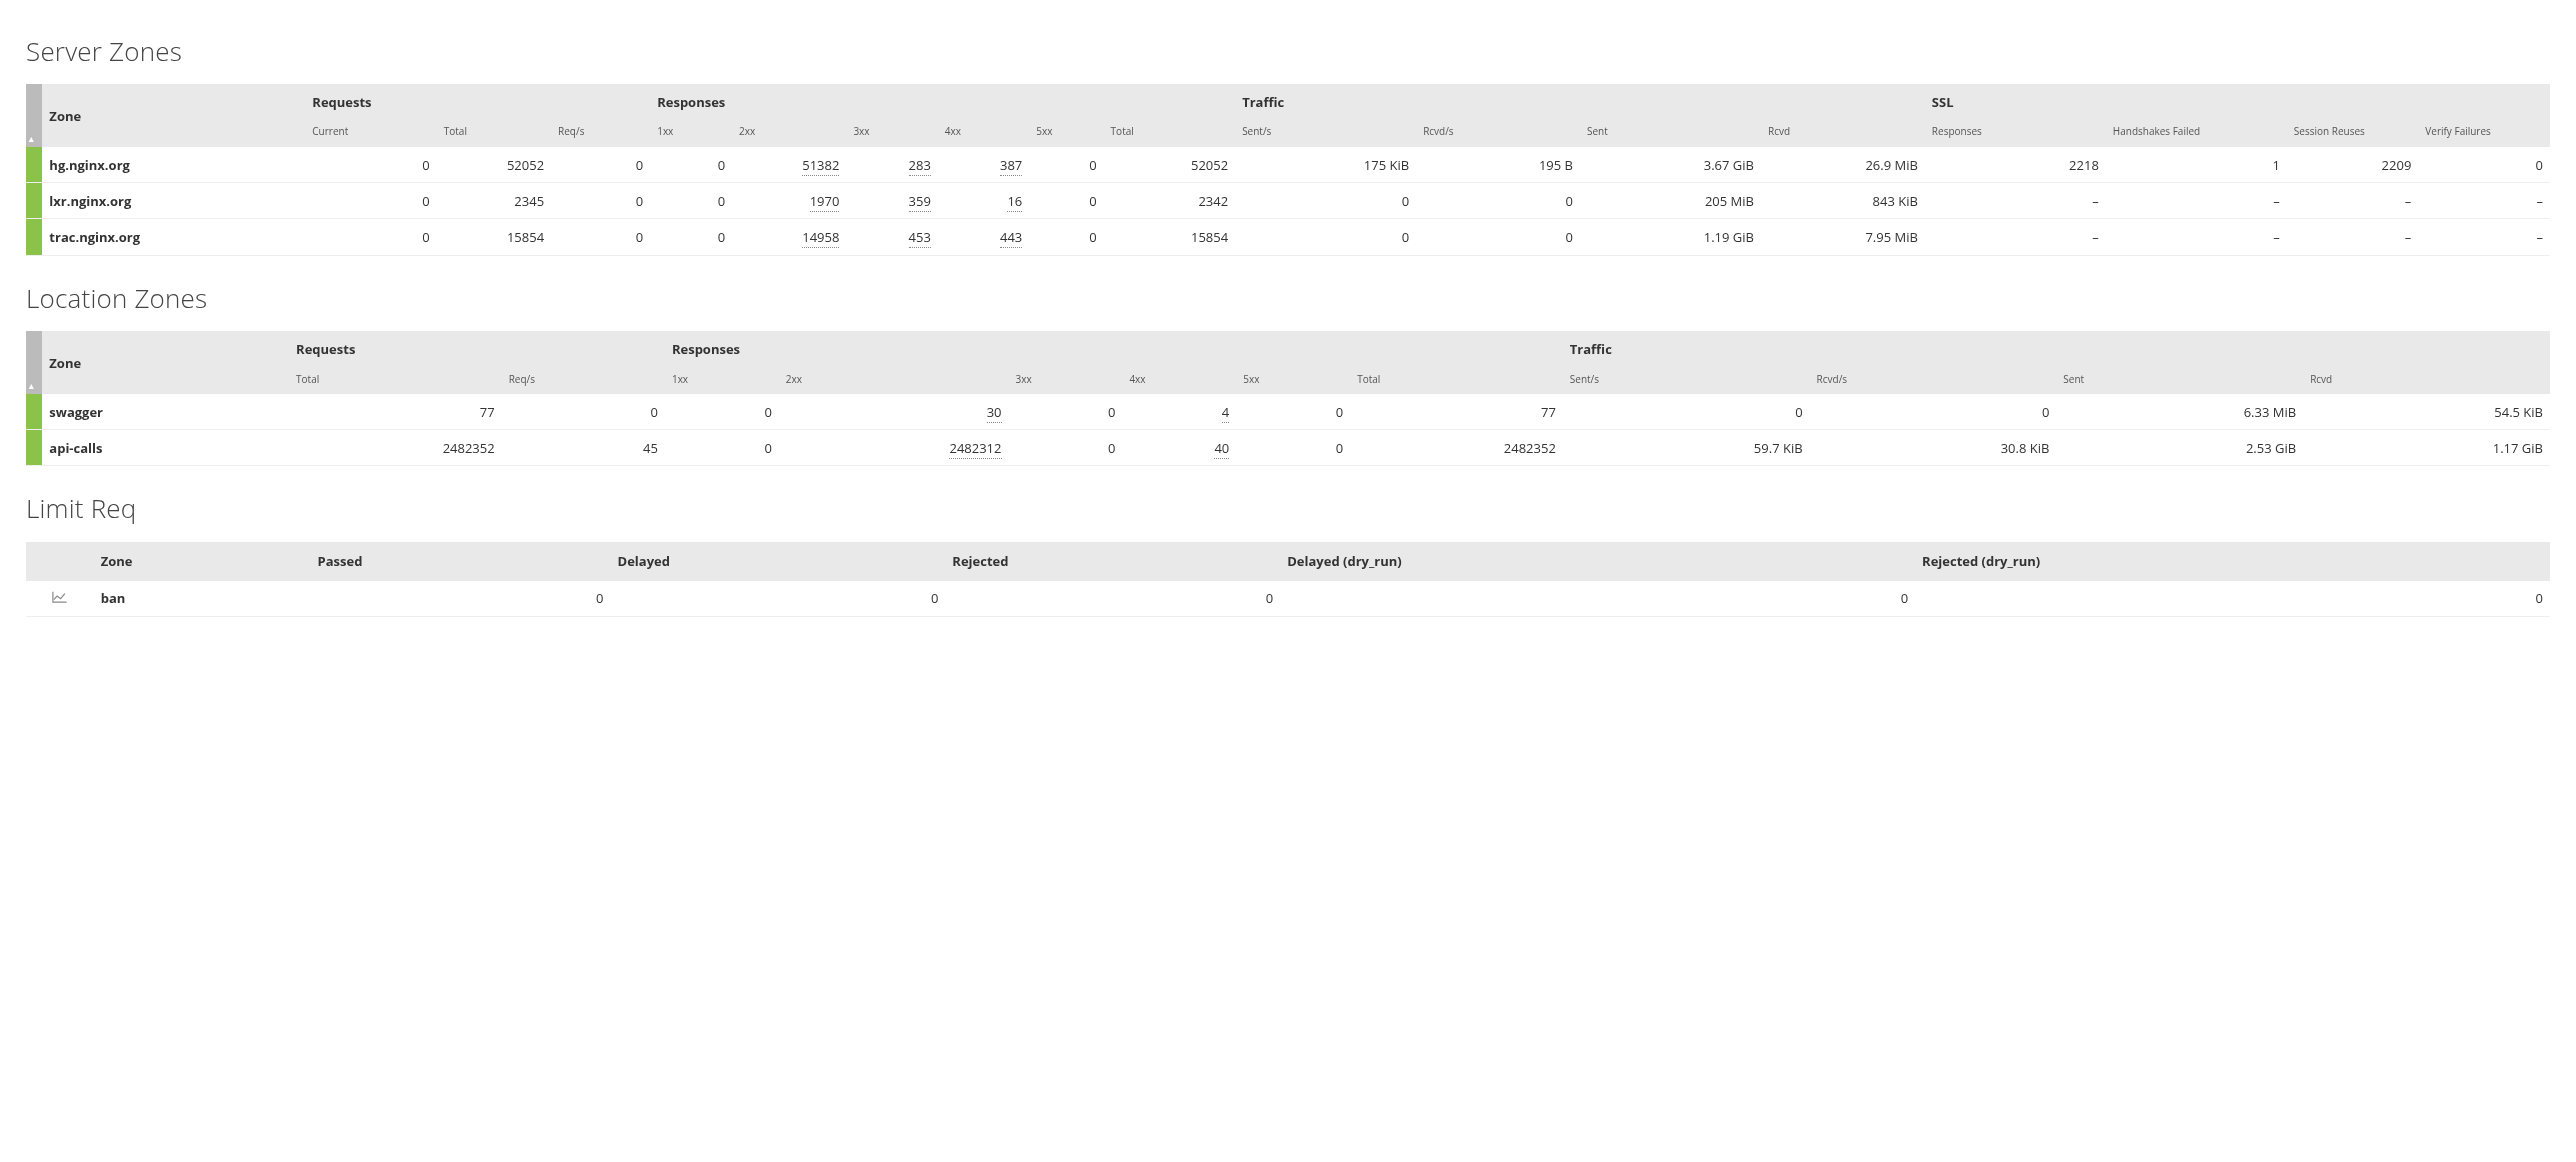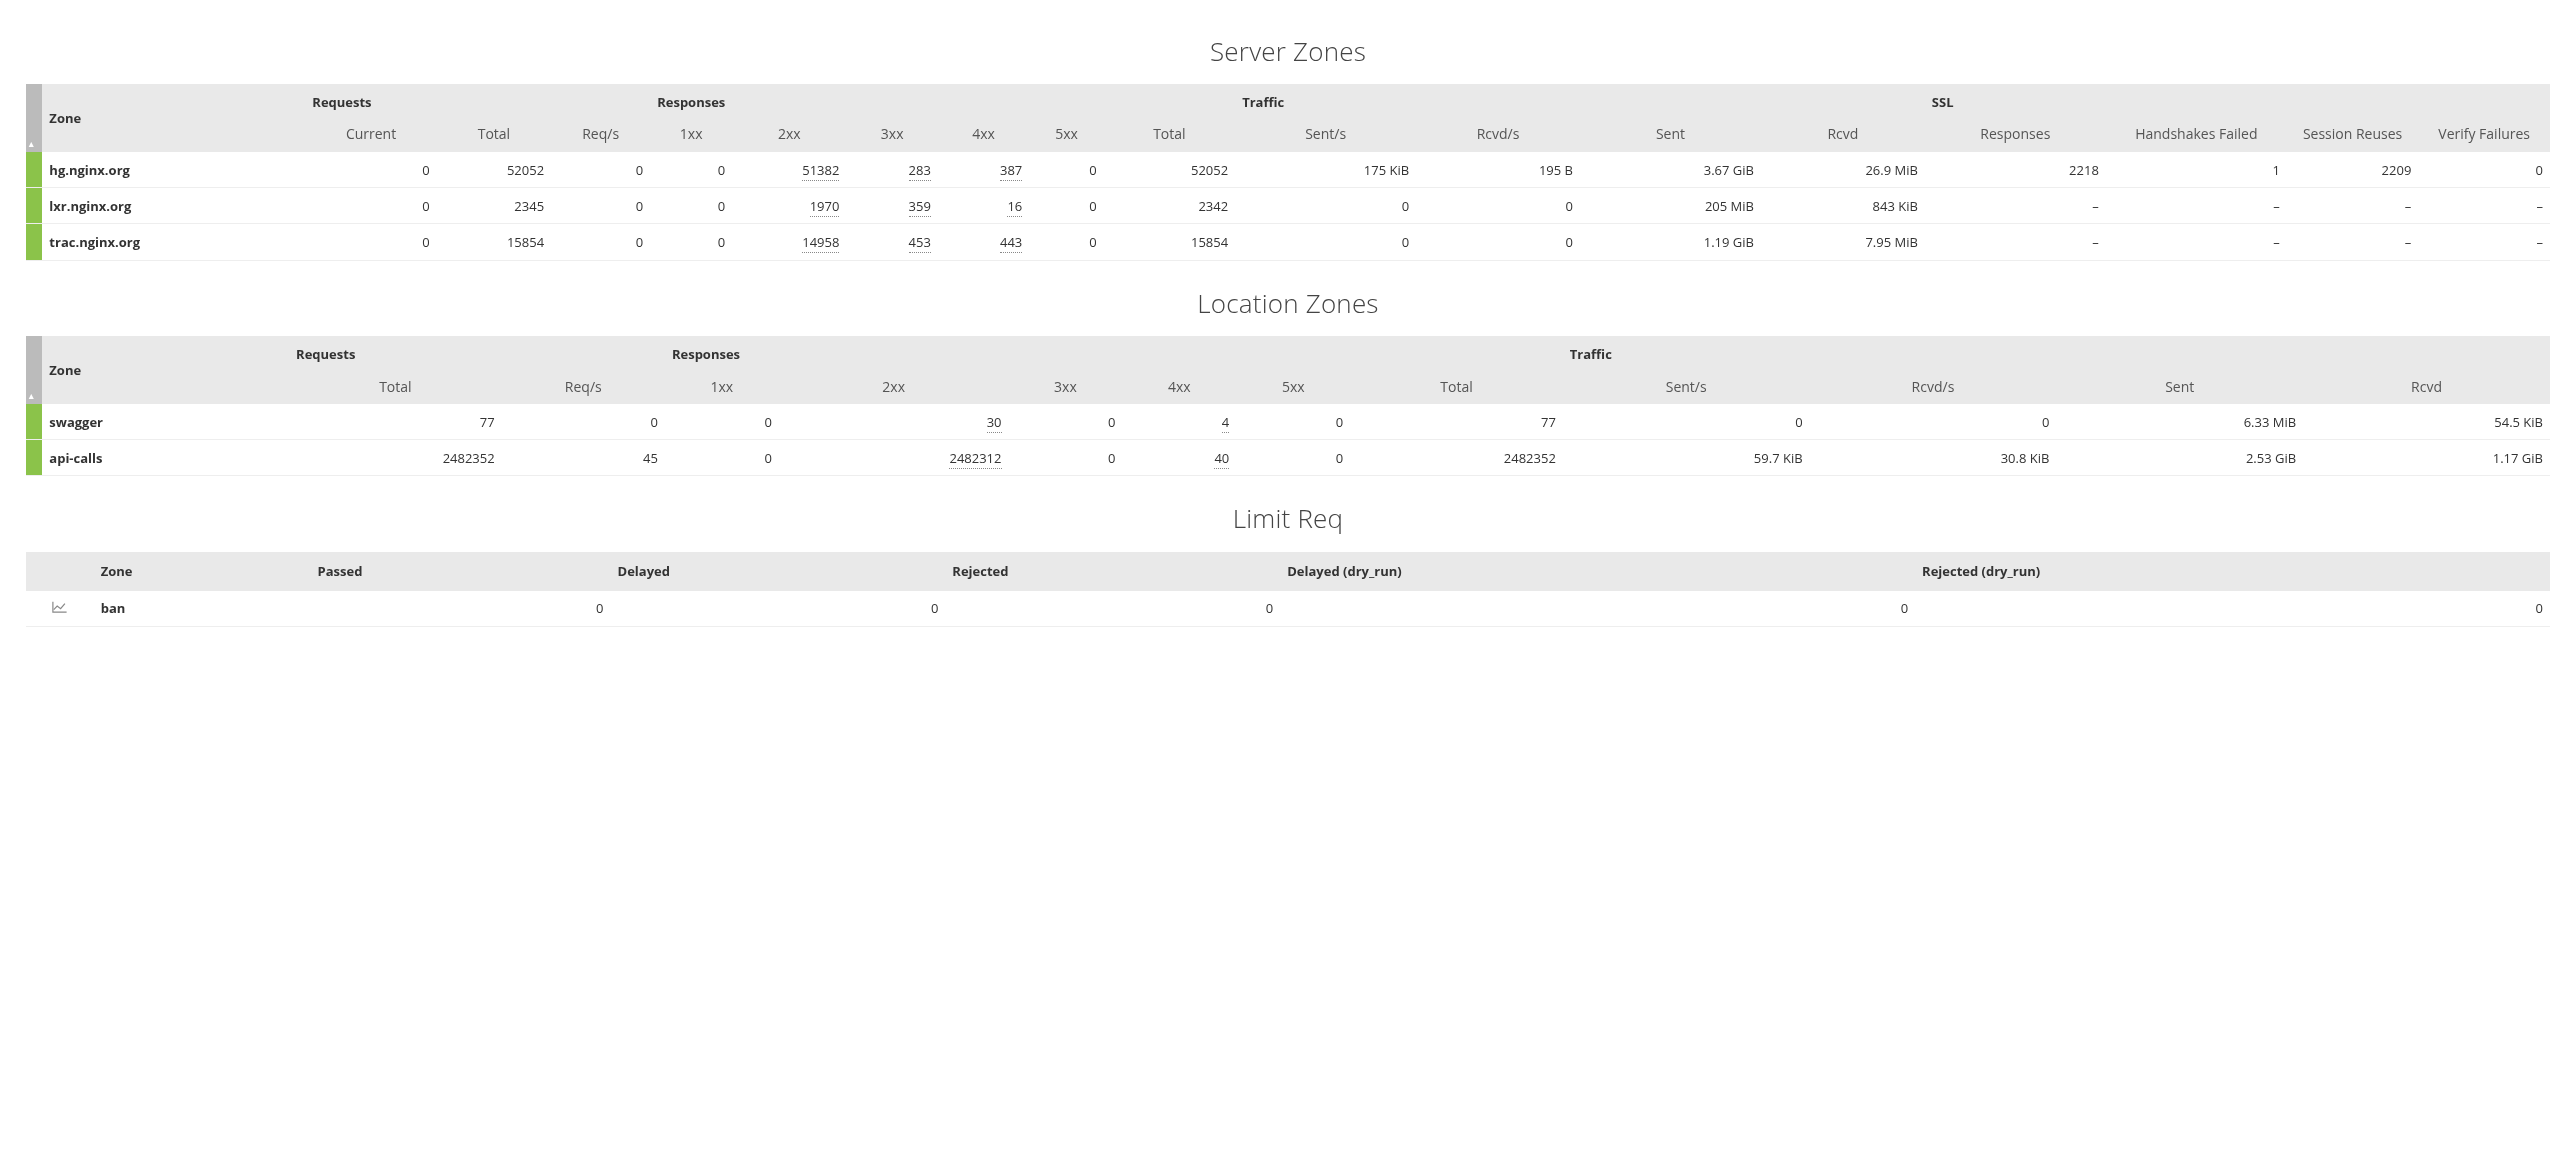--- a/index.html
+++ b/index.html
@@ -9,41 +9,40 @@
     color: #333;
     padding: 8.6px 26px 35px 26px;
     font-size: 13px;
   }
   h2.section-title {
     font-weight: 300;
     font-size: 26px;
     color: #444;
     margin: 24px 0 15.5px 0;
     letter-spacing: 0.2px;
-    text-align: center;
   }
   table {
     border-collapse: collapse;
     width: 100%;
     table-layout: fixed;
   }
   thead th {
     background: #e9e9e9;
     font-weight: 700;
     color: #333;
     text-align: left;
     padding: 8.6px 7px;
     font-size: 13px;
   }
   thead tr.sub th {
     background: #e9e9e9;
     font-weight: 400;
     color: #555;
-    font-size: 14px;
-    text-align: center;
+    font-size: 10px;
+    text-align: left;
     padding: 5.2px 7px 8.6px 7px;
   }
   tbody td {
     padding: 8.6px 7px;
     border-bottom: 0.9px solid #eee;
     text-align: right;
     color: #333;
     font-size: 13px;
   }
   tbody td.zone {

